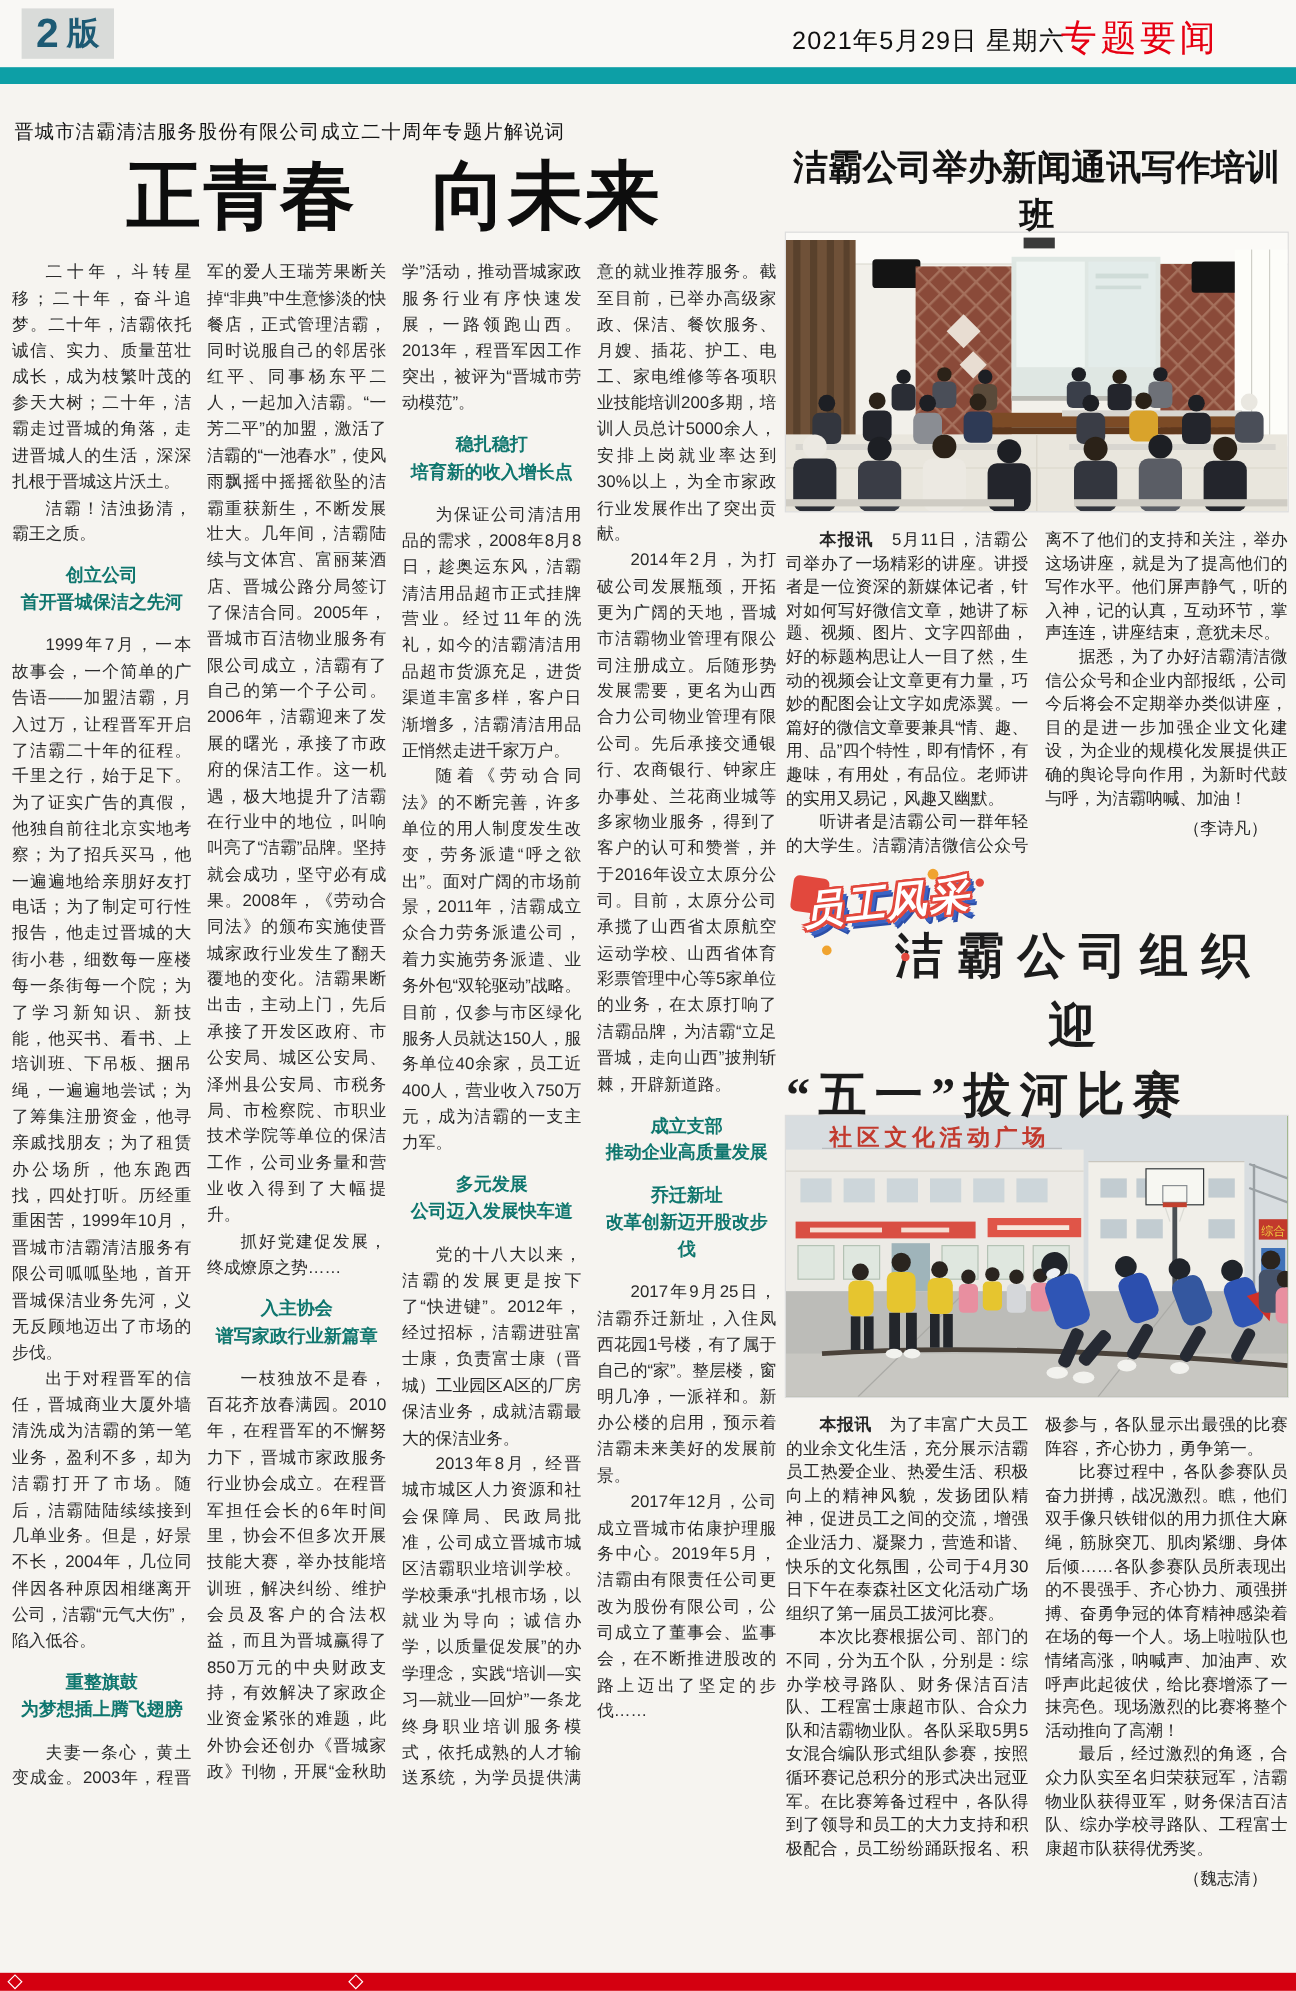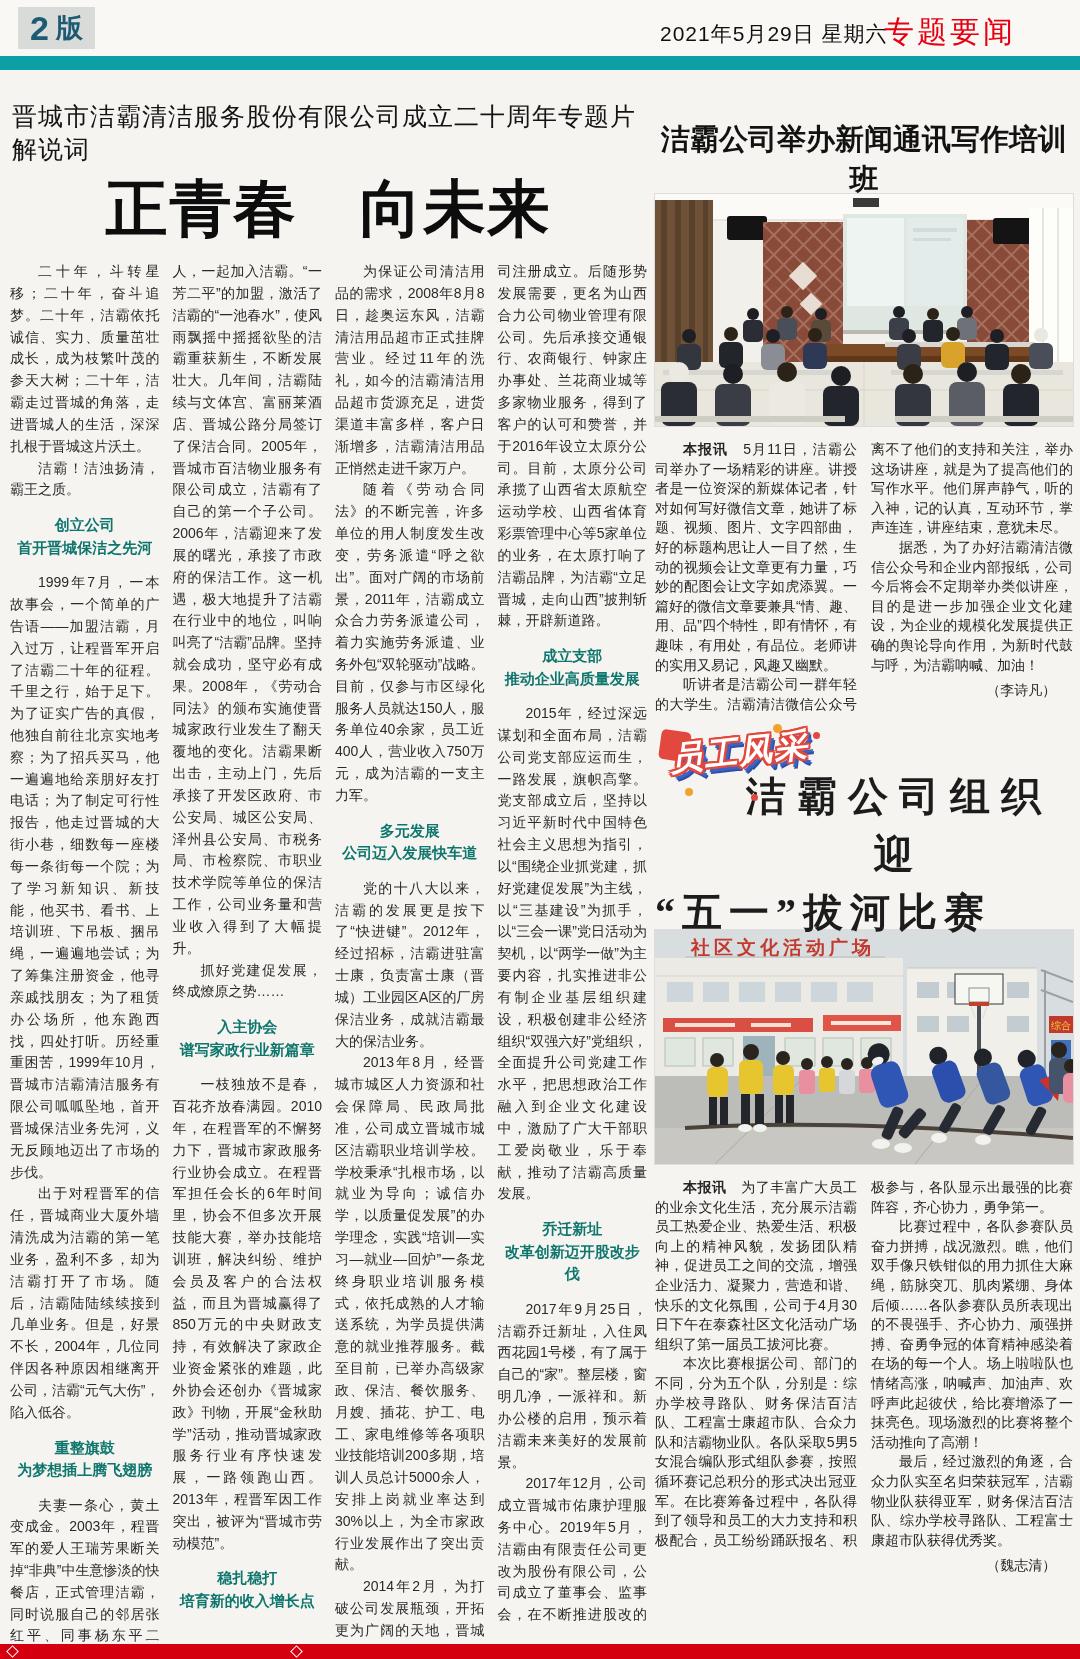--- a/index.html
+++ b/index.html
@@ -19,21 +19,21 @@
   .page-box .num{font-size:34px;line-height:1;}
   .page-box .char{font-size:27px;line-height:1;}
   .issue-date{position:absolute;left:660px;top:20px;font-size:21px;color:#101010;letter-spacing:1px;}
   .section-title{position:absolute;right:64px;top:12px;font-size:30px;font-weight:400;color:#e60012;letter-spacing:3px;}
   .teal-bar{position:absolute;left:0;top:56px;width:1080px;height:14px;background:#0d9fa6;}
 
   
   .left-area{position:absolute;left:10px;top:92px;width:637px;}
   .kicker{
     font-family:"Liberation Serif","DejaVu Serif",serif;
-    font-size:25px;color:#141414;letter-spacing:1px;margin:8px 0 0 2px;
+    font-size:16px;color:#141414;letter-spacing:1px;margin:8px 0 0 2px;
   }
   .main-title{
     margin-top:10px;display:flex;justify-content:center;gap:62px;
     font-size:62px;font-weight:900;color:#0d0d0d;line-height:1.05;letter-spacing:2px;
   }
   .left-body{
     margin-top:20px;height:1408px;overflow:hidden;
     column-count:4;column-gap:13px;
     font-size:14px;line-height:1.56;text-align:justify;color:#2a2a2a;
   }
@@ -133,21 +133,20 @@
 培育新的收入增长点</p>
       <p class="para">为保证公司清洁用品的需求，2008年8月8日，趁奥运东风，洁霸清洁用品超市正式挂牌营业。经过11年的洗礼，如今的洁霸清洁用品超市货源充足，进货渠道丰富多样，客户日渐增多，洁霸清洁用品正悄然走进千家万户。</p>
       <p class="para">随着《劳动合同法》的不断完善，许多单位的用人制度发生改变，劳务派遣“呼之欲出”。面对广阔的市场前景，2011年，洁霸成立众合力劳务派遣公司，着力实施劳务派遣、业务外包“双轮驱动”战略。目前，仅参与市区绿化服务人员就达150人，服务单位40余家，员工近400人，营业收入750万元，成为洁霸的一支主力军。</p>
       <p class="subhead">多元发展
 公司迈入发展快车道</p>
       <p class="para">党的十八大以来，洁霸的发展更是按下了“快进键”。2012年，经过招标，洁霸进驻富士康，负责富士康（晋城）工业园区A区的厂房保洁业务，成就洁霸最大的保洁业务。</p>
       <p class="para">2013年8月，经晋城市城区人力资源和社会保障局、民政局批准，公司成立晋城市城区洁霸职业培训学校。学校秉承“扎根市场，以就业为导向；诚信办学，以质量促发展”的办学理念，实践“培训—实习—就业—回炉”一条龙终身职业培训服务模式，依托成熟的人才输送系统，为学员提供满意的就业推荐服务。截至目前，已举办高级家政、保洁、餐饮服务、月嫂、插花、护工、电工、家电维修等各项职业技能培训200多期，培训人员总计5000余人，安排上岗就业率达到30%以上，为全市家政行业发展作出了突出贡献。</p>
       <p class="para">2014年2月，为打破公司发展瓶颈，开拓更为广阔的天地，晋城市洁霸物业管理有限公司注册成立。后随形势发展需要，更名为山西合力公司物业管理有限公司。先后承接交通银行、农商银行、钟家庄办事处、兰花商业城等多家物业服务，得到了客户的认可和赞誉，并于2016年设立太原分公司。目前，太原分公司承揽了山西省太原航空运动学校、山西省体育彩票管理中心等5家单位的业务，在太原打响了洁霸品牌，为洁霸“立足晋城，走向山西”披荆斩棘，开辟新道路。</p>
       <p class="subhead">成立支部
 推动企业高质量发展</p>
-      <p class="para">2015年，经过深远谋划和全面布局，洁霸公司党支部应运而生，一路发展，旗帜高擎。党支部成立后，坚持以习近平新时代中国特色社会主义思想为指引，以“围绕企业抓党建，抓好党建促发展”为主线，以“三基建设”为抓手，以“三会一课”党日活动为契机，以“两学一做”为主要内容，扎实推进非公有制企业基层组织建设，积极创建非公经济组织“双强六好”党组织，全面提升公司党建工作水平，把思想政治工作融入到企业文化建设中，激励了广大干部职工爱岗敬业，乐于奉献，推动了洁霸高质量发展。</p>
       <p class="subhead">乔迁新址
 改革创新迈开股改步伐</p>
       <p class="para">2017年9月25日，洁霸乔迁新址，入住凤西花园1号楼，有了属于自己的“家”。整层楼，窗明几净，一派祥和。新办公楼的启用，预示着洁霸未来美好的发展前景。</p>
       <p class="para">2017年12月，公司成立晋城市佑康护理服务中心。2019年5月，洁霸由有限责任公司更改为股份有限公司，公司成立了董事会、监事会，在不断推进股改的路上迈出了坚定的步伐……</p>
     </div>
 </div>
 
 <div class="right-area">
 
   <div class="headline1">洁霸公司举办新闻通讯写作培训班</div>

